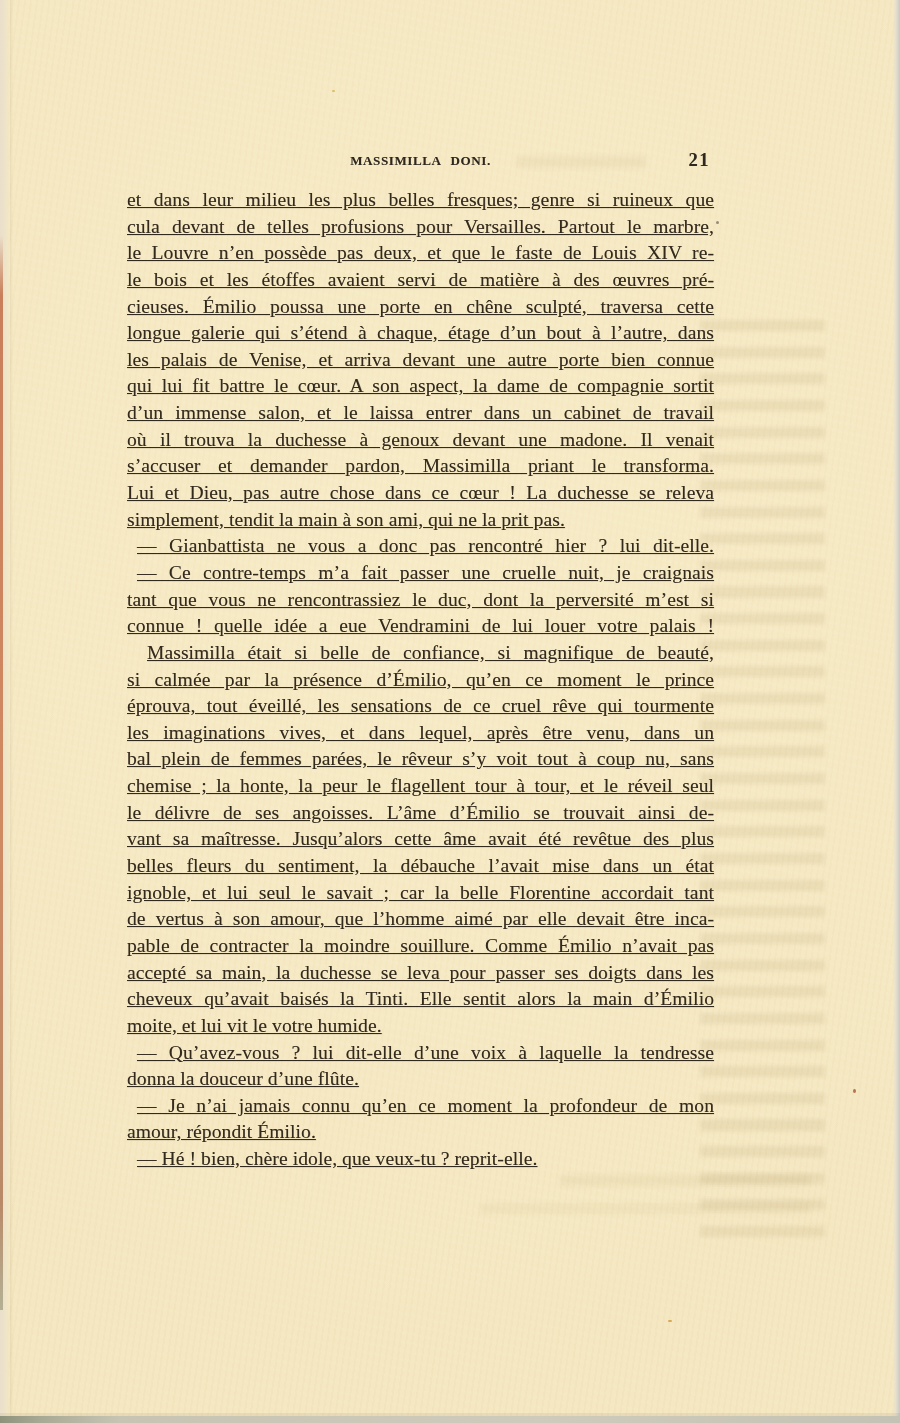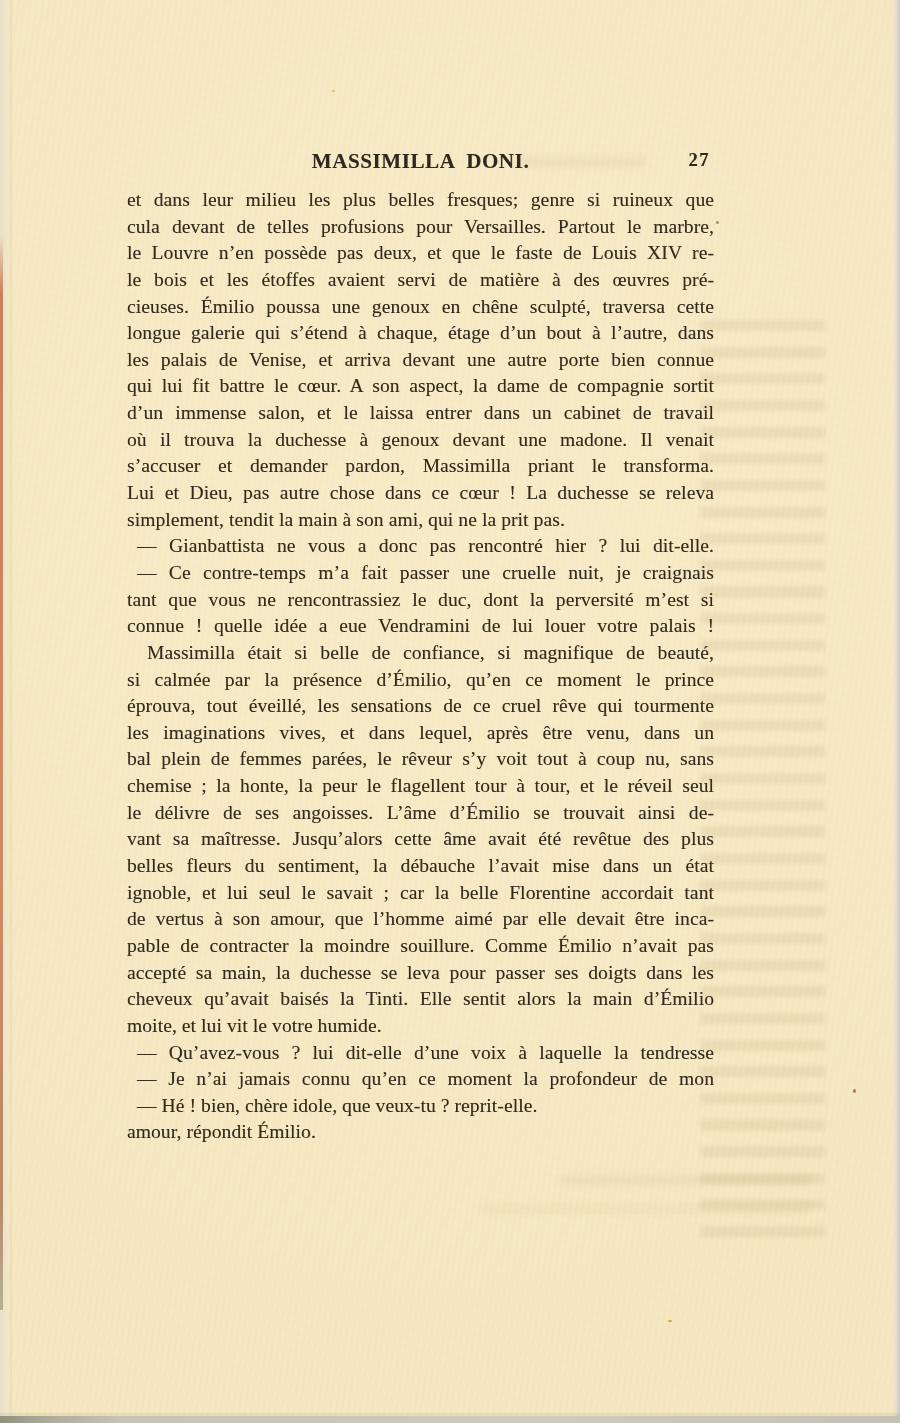--- a/index.html
+++ b/index.html
@@ -8,36 +8,36 @@
     background:
       radial-gradient(120% 90% at 48% 38%, rgba(255,246,214,0.30), rgba(0,0,0,0) 70%),
       repeating-linear-gradient(98deg, rgba(205,170,100,0.05) 0 2px, rgba(0,0,0,0) 2px 6px),
       repeating-linear-gradient(12deg, rgba(255,252,235,0.06) 0 3px, rgba(0,0,0,0) 3px 9px),
       #f4e7c1;
     font-family:"Liberation Serif","DejaVu Serif",serif;
   }
   
   .hdr-title{
     position:absolute;left:127px;top:150px;width:587px;text-align:center;
-    font-weight:bold;font-size:21px;line-height:22px;letter-spacing:0.6px;word-spacing:6px;
+    font-weight:bold;font-size:13px;line-height:22px;letter-spacing:0.6px;word-spacing:6px;
     color:#2e281f;text-shadow:0.3px 0.3px 0.3px rgba(46,40,31,0.35);
   }
   .hdr-num{
     position:absolute;left:127px;top:148px;width:583px;text-align:right;
     font-weight:bold;font-size:18.5px;line-height:24px;letter-spacing:1.5px;
     color:#2e281f;text-shadow:0.3px 0.3px 0.3px rgba(46,40,31,0.35);
   }
   
   .text{
     position:absolute;left:127px;top:187px;width:587px;
     font-size:19.5px;line-height:26.65px;color:#332a1e;
     text-shadow:0.3px 0.3px 0.3px rgba(47,40,28,0.35);
     letter-spacing:0.1px;
   }
-  .ln{height:26.65px;text-align:justify;text-align-last:justify;}
+  .ln{height:26.65px;text-align:justify;text-align-last:justify;text-decoration:underline;}
   .ln.left{text-align:center;text-align-last:left;}
   .ln.in{padding-left:10px;}
   .ln.in2{padding-left:20px;}
   
   .left-strip{position:absolute;left:0;top:0;width:10px;height:100%;
     background:linear-gradient(to right,#e9dfcc,#f0e5c6 70%,rgba(240,229,198,0));}
   .crease{position:absolute;left:10px;top:0;width:3px;height:100%;
     background:linear-gradient(to right,rgba(130,105,60,0.10),rgba(130,105,60,0));}
   .red-line{position:absolute;left:0;top:235px;width:3px;height:1075px;
     background:linear-gradient(to bottom,rgba(201,127,90,0) 0,#c97f5a 60px,#d08a62 55%,#b98a68 90%,rgba(143,144,112,0.6) 100%);}
@@ -57,28 +57,28 @@
   .spk2{left:853px;top:1089px;width:3px;height:4px;background:#a14e28;opacity:0.75;}
   .spk3{left:668px;top:1320px;width:4px;height:2px;background:#cf9a35;opacity:0.8;border-radius:40%;}
   .spk4{left:332px;top:90px;width:3px;height:2px;background:#d8b35a;opacity:0.8;border-radius:40%;}
 </style>
 </head>
 <body>
 
 <div class="page">
 
   <div class="hdr-title">MASSIMILLA DONI.</div>
-  <div class="hdr-num">27</div>
+  <div class="hdr-num">21</div>
 
   <div class="text">
     <div class="ln">et dans leur milieu les plus belles fresques; genre si ruineux que</div>
     <div class="ln">cula devant de telles profusions pour Versailles. Partout le marbre,</div>
     <div class="ln">le Louvre n’en possède pas deux, et que le faste de Louis XIV re-</div>
     <div class="ln">le bois et les étoffes avaient servi de matière à des œuvres pré-</div>
-    <div class="ln">cieuses. Émilio poussa une genoux en chêne sculpté, traversa cette</div>
+    <div class="ln">cieuses. Émilio poussa une porte en chêne sculpté, traversa cette</div>
     <div class="ln">longue galerie qui s’étend à chaque, étage d’un bout à l’autre, dans</div>
     <div class="ln">les palais de Venise, et arriva devant une autre porte bien connue</div>
     <div class="ln">qui lui fit battre le cœur. A son aspect, la dame de compagnie sortit</div>
     <div class="ln">d’un immense salon, et le laissa entrer dans un cabinet de travail</div>
     <div class="ln">où il trouva la duchesse à genoux devant une madone. Il venait</div>
     <div class="ln">s’accuser et demander pardon, Massimilla priant le transforma.</div>
     <div class="ln">Lui et Dieu, pas autre chose dans ce cœur ! La duchesse se releva</div>
     <div class="ln left">simplement, tendit la main à son ami, qui ne la prit pas.</div>
     <div class="ln in">— Gianbattista ne vous a donc pas rencontré hier ? lui dit-elle.</div>
     <div class="ln in">— Ce contre-temps m’a fait passer une cruelle nuit, je craignais</div>
@@ -93,23 +93,24 @@
     <div class="ln">le délivre de ses angoisses. L’âme d’Émilio se trouvait ainsi de-</div>
     <div class="ln">vant sa maîtresse. Jusqu’alors cette âme avait été revêtue des plus</div>
     <div class="ln">belles fleurs du sentiment, la débauche l’avait mise dans un état</div>
     <div class="ln">ignoble, et lui seul le savait ; car la belle Florentine accordait tant</div>
     <div class="ln">de vertus à son amour, que l’homme aimé par elle devait être inca-</div>
     <div class="ln">pable de contracter la moindre souillure. Comme Émilio n’avait pas</div>
     <div class="ln">accepté sa main, la duchesse se leva pour passer ses doigts dans les</div>
     <div class="ln">cheveux qu’avait baisés la Tinti. Elle sentit alors la main d’Émilio</div>
     <div class="ln left">moite, et lui vit le votre humide.</div>
     <div class="ln in">— Qu’avez-vous ? lui dit-elle d’une voix à laquelle la tendresse</div>
+    <div class="ln left">donna la douceur d’une flûte.</div>
     <div class="ln in">— Je n’ai jamais connu qu’en ce moment la profondeur de mon</div>
+    <div class="ln left">amour, répondit Émilio.</div>
     <div class="ln left in">— Hé ! bien, chère idole, que veux-tu ? reprit-elle.</div>
-    <div class="ln left">amour, répondit Émilio.</div>
   </div>
 
   <div class="ghost-panel"></div>
   <div class="ghost" style="left:516px;top:156px;width:130px;height:12px;"></div>
   <div class="ghost" style="left:560px;top:1175px;width:250px;height:11px;"></div>
   <div class="ghost" style="left:480px;top:1203px;width:330px;height:11px;opacity:0.05;"></div>
 
   <div class="left-strip"></div>
   <div class="red-line"></div>
   <div class="crease"></div>

